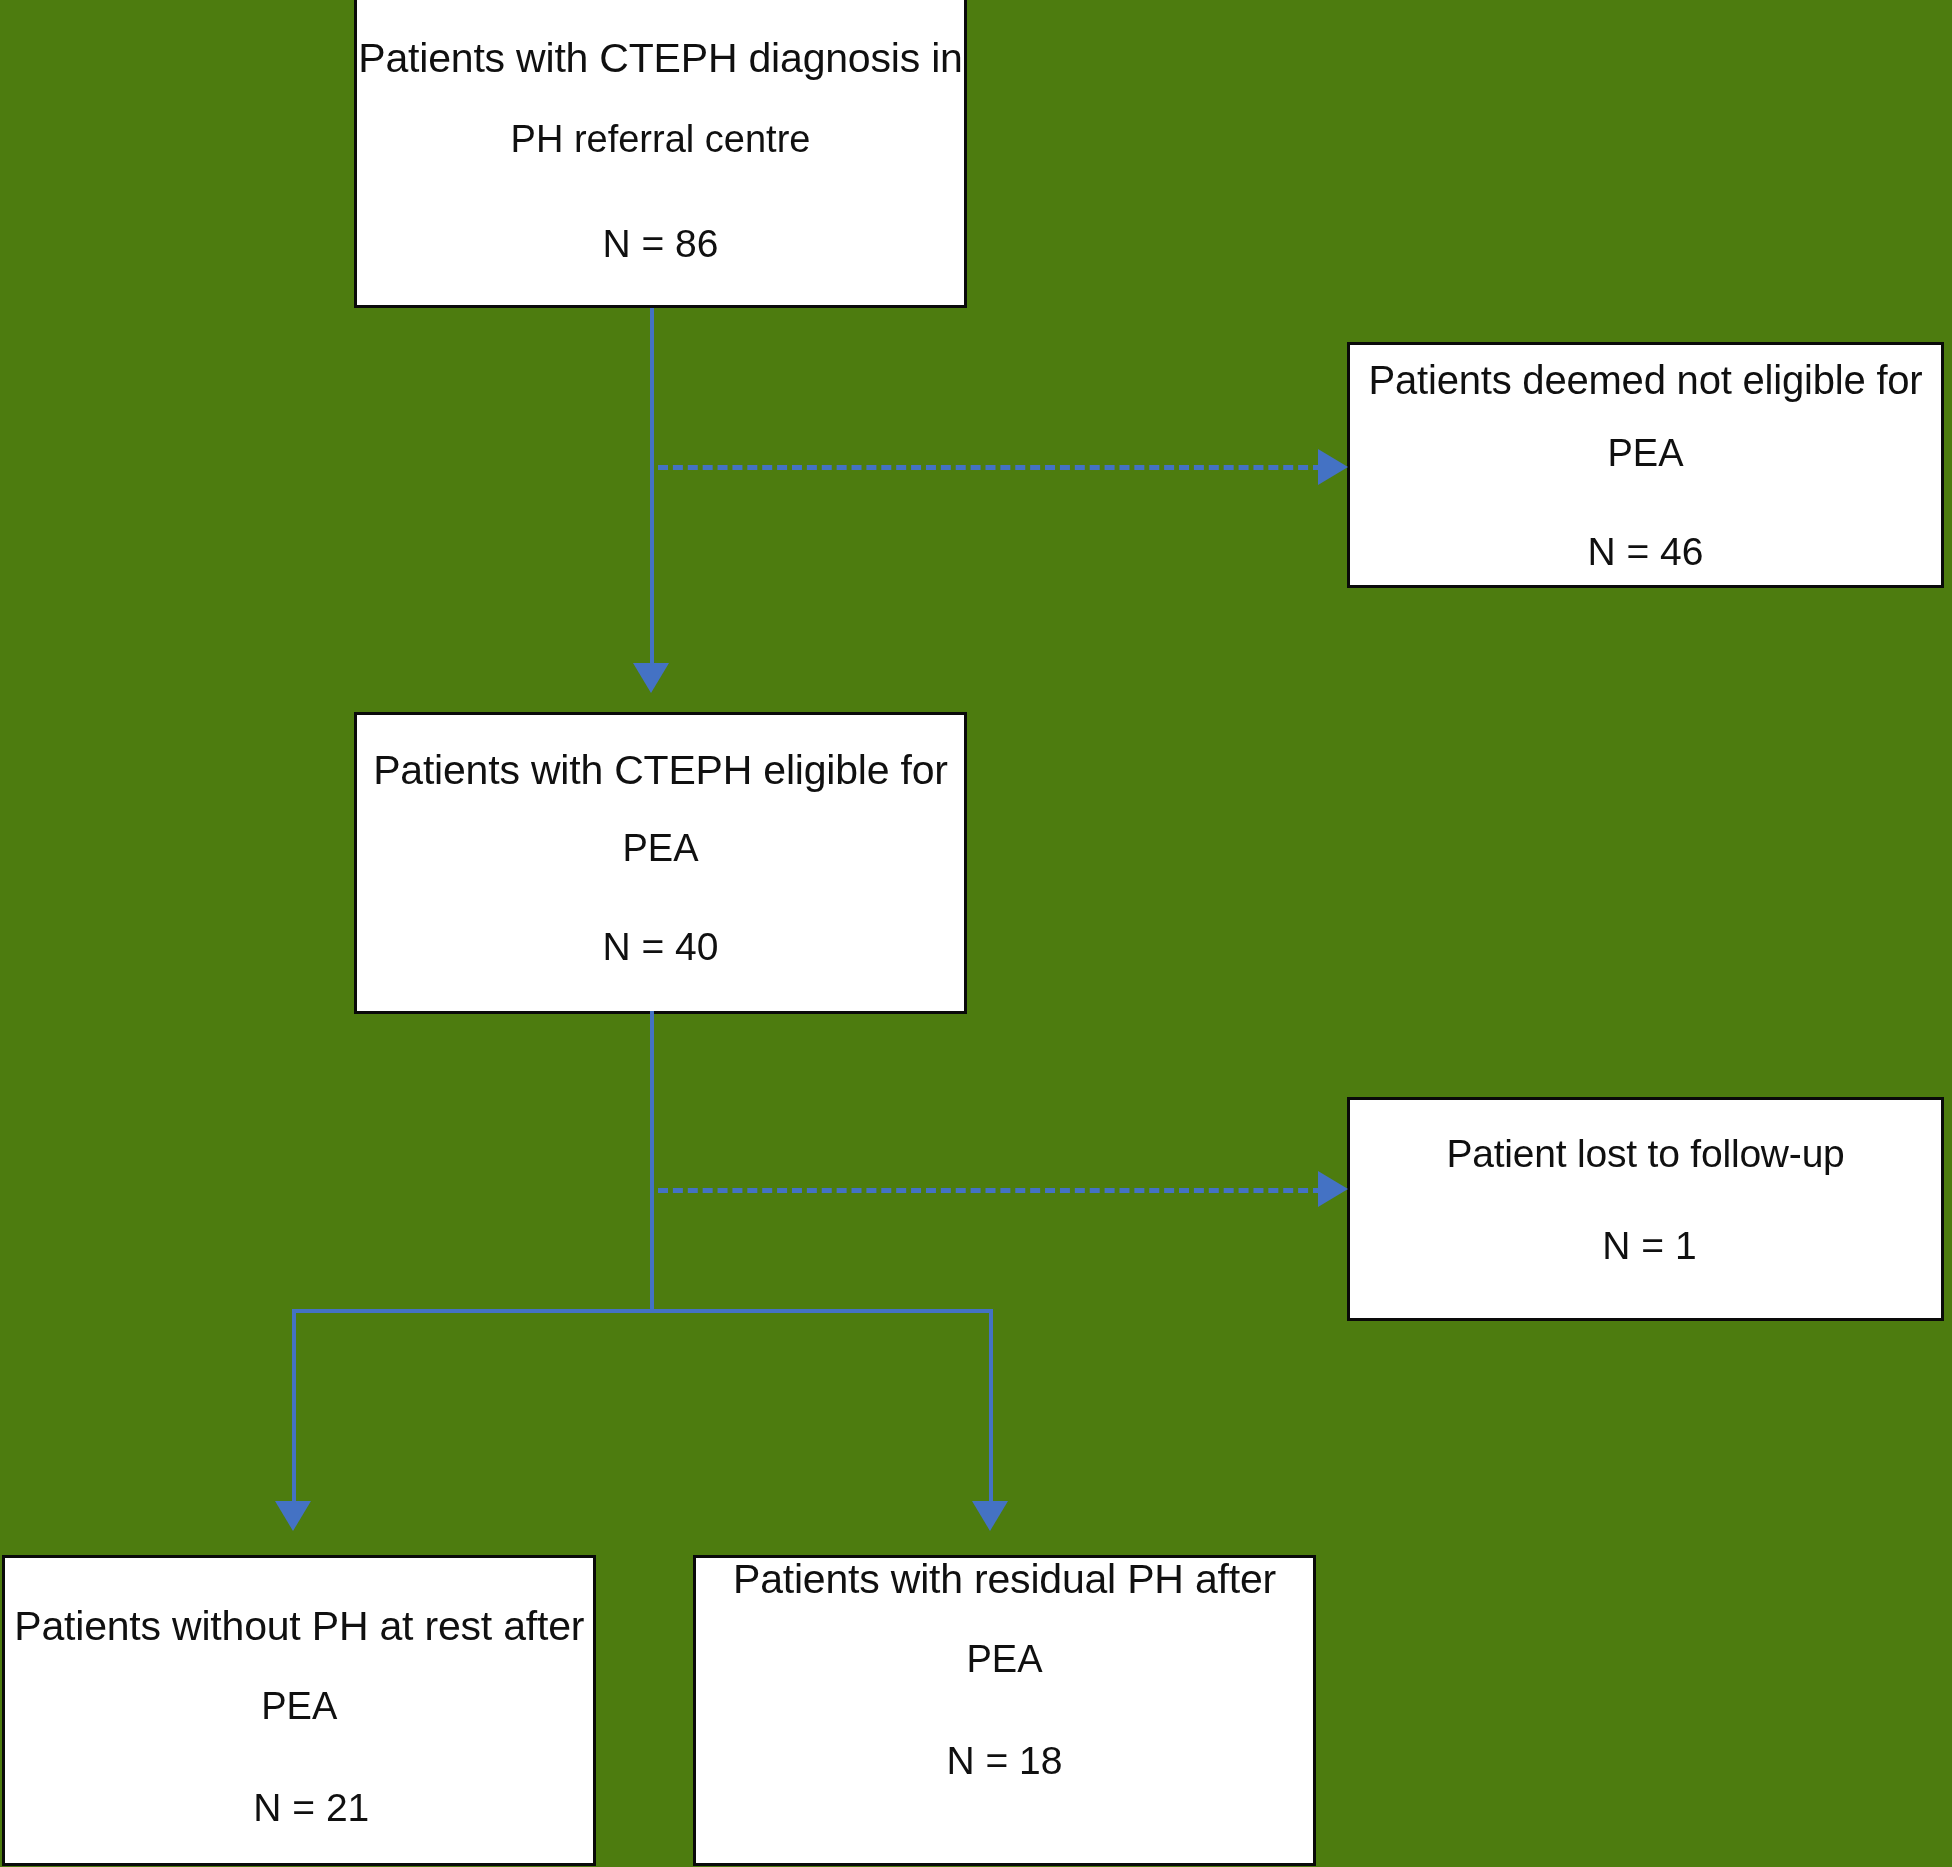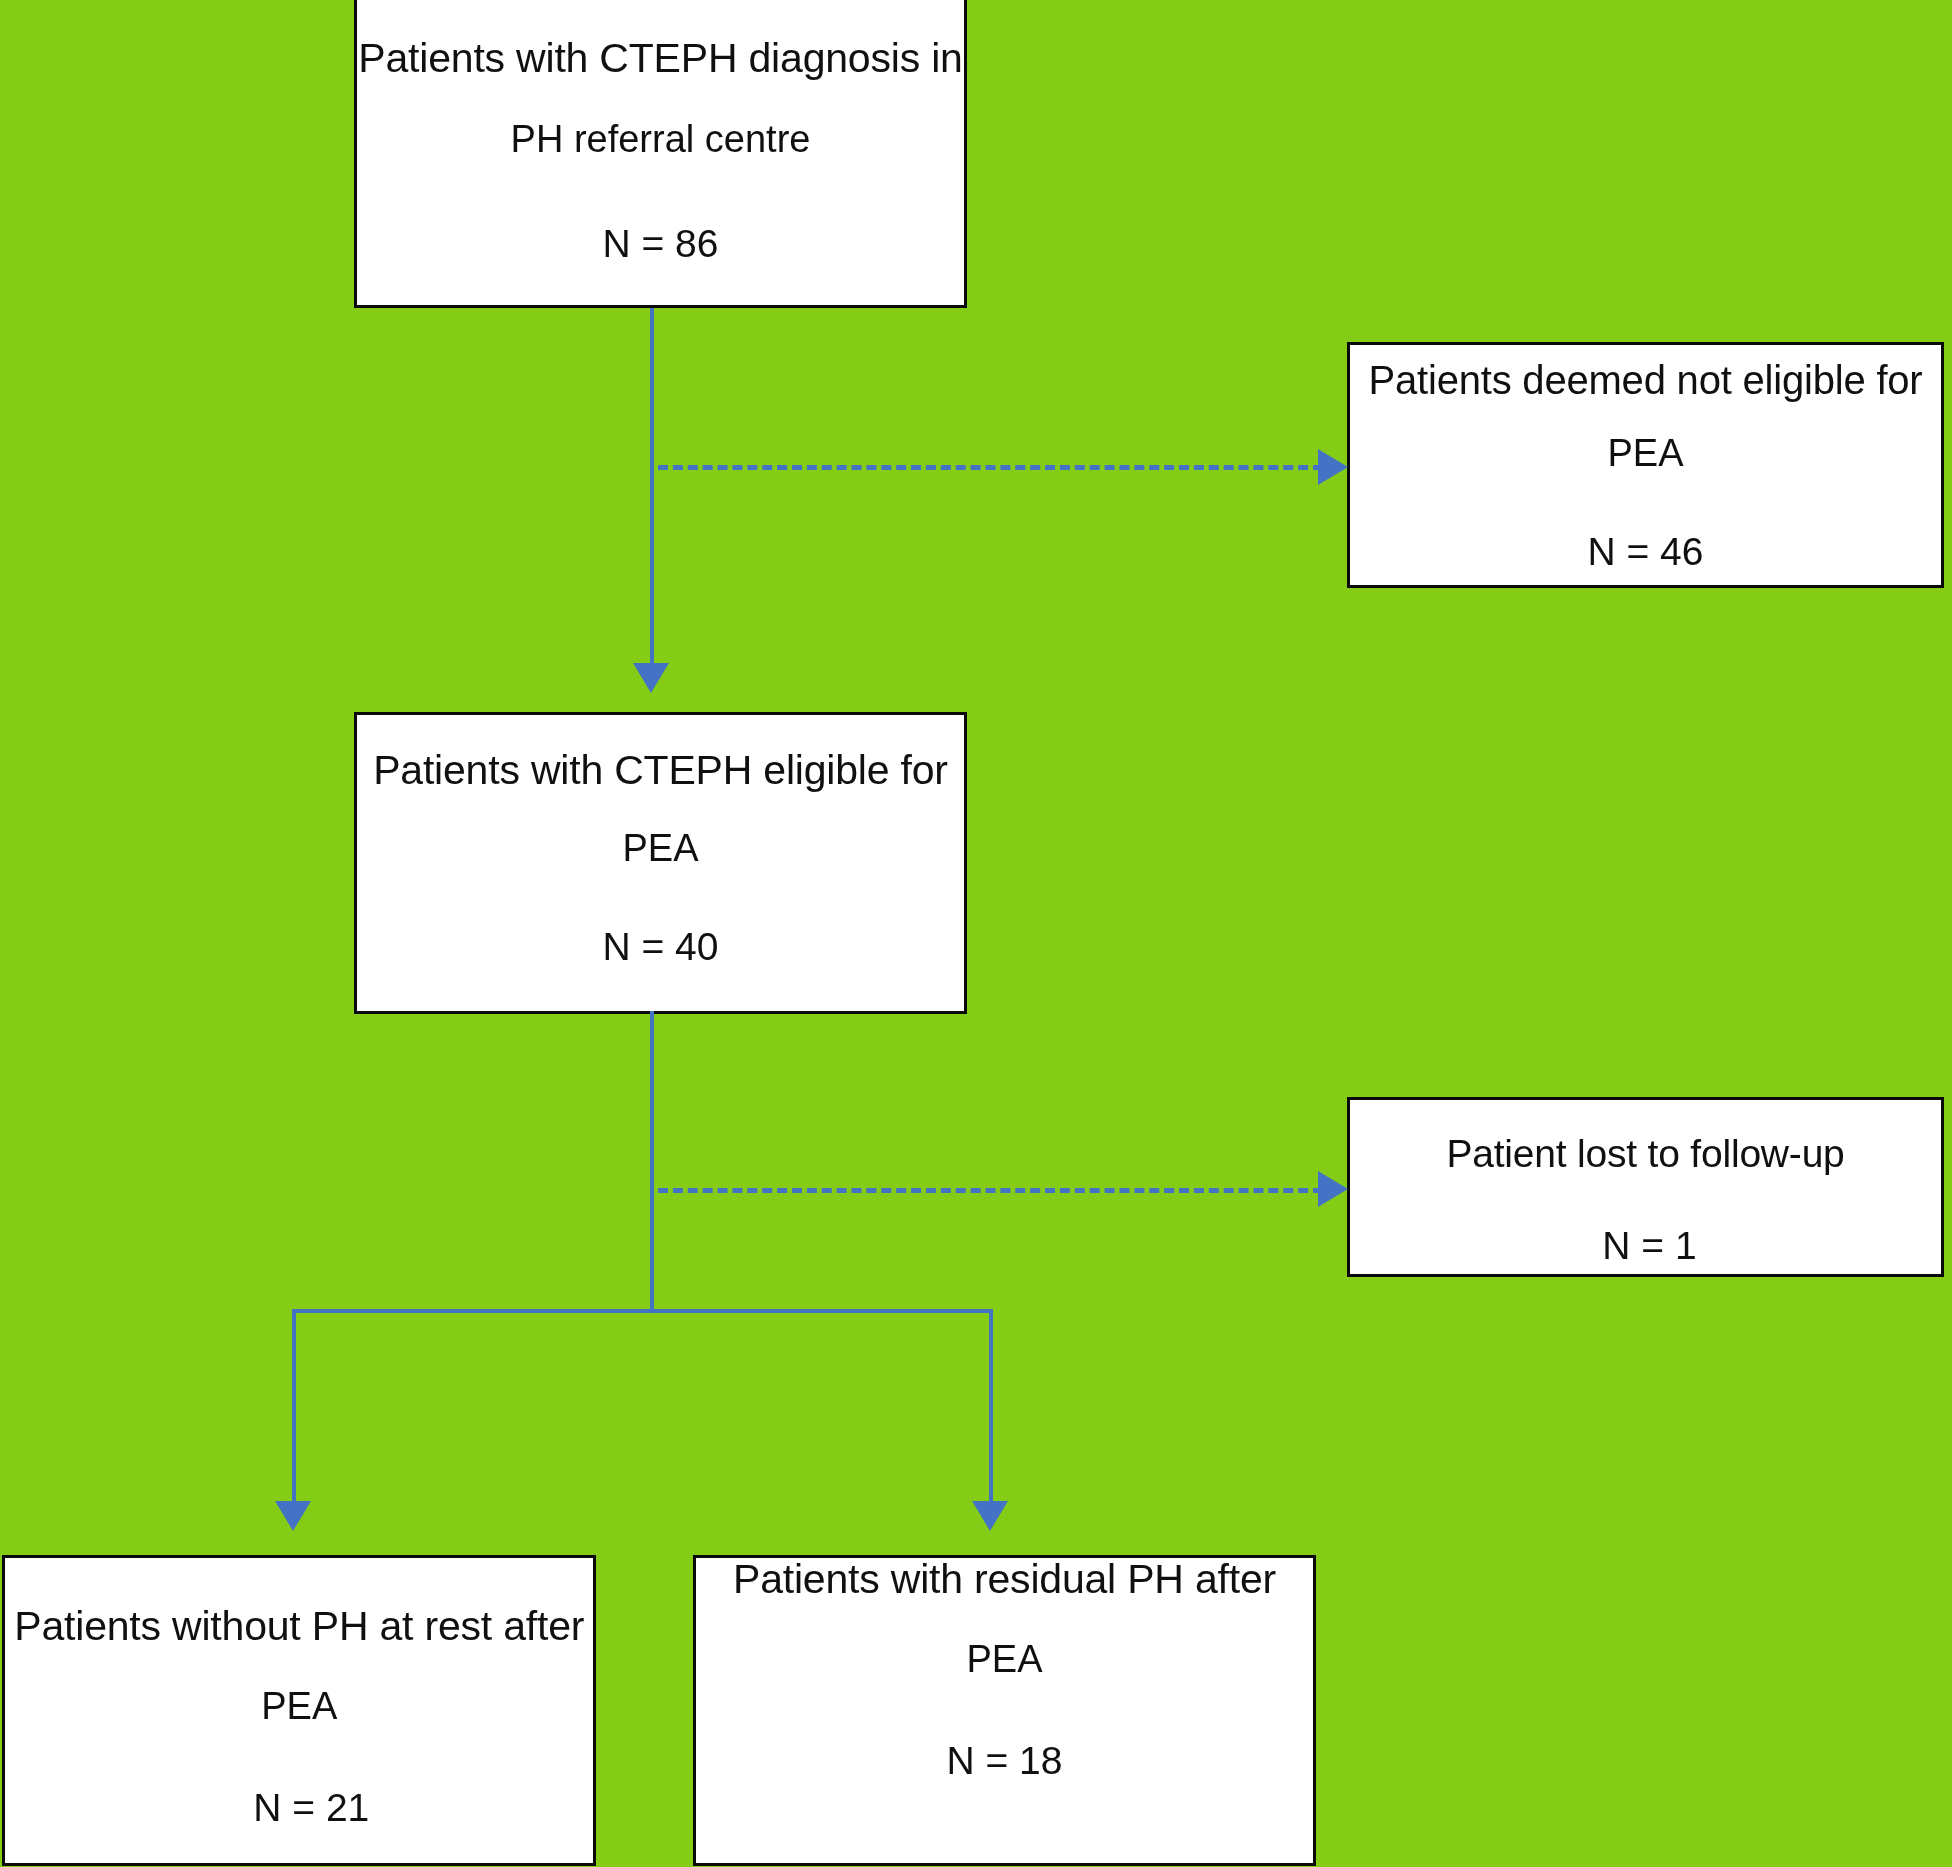--- a/index.html
+++ b/index.html
@@ -5,21 +5,21 @@
 <style>
   html, body {
     margin: 0;
     padding: 0;
     background: #ffffff;
   }
   #canvas {
     position: relative;
     width: 1952px;
     height: 1868px;
-    background: #84cc16;
+    background: #4d7c0f;
     overflow: hidden;
     font-family: "Liberation Sans", sans-serif;
   }
   .node {
     position: absolute;
     box-sizing: border-box;
     border: 3.1px solid #0a0a0a;
     background: #ffffff;
     display: flex;
     flex-direction: column;
@@ -64,21 +64,21 @@
   #node-not-eligible .node-count { margin-top: 58px; }
 
   #node-eligible {
     left: 354px; top: 712px; width: 613px; height: 302px;
     padding-top: 34px;
   }
   #node-eligible .node-sub { margin-top: 37px; }
   #node-eligible .node-count { margin-top: 58px; }
 
   #node-lost {
-    left: 1347px; top: 1097px; width: 597px; height: 180px;
+    left: 1347px; top: 1097px; width: 597px; height: 224px;
     padding-top: 34px;
   }
   #node-lost .node-title { font-size: 39px; }
   #node-lost .node-count { margin-top: 51px; padding-left: 8px; }
 
   #node-no-ph {
     left: 2.3px; top: 1555px; width: 594px; height: 311px;
     padding-top: 47px;
   }
   #node-no-ph .node-sub { margin-top: 39px; }

